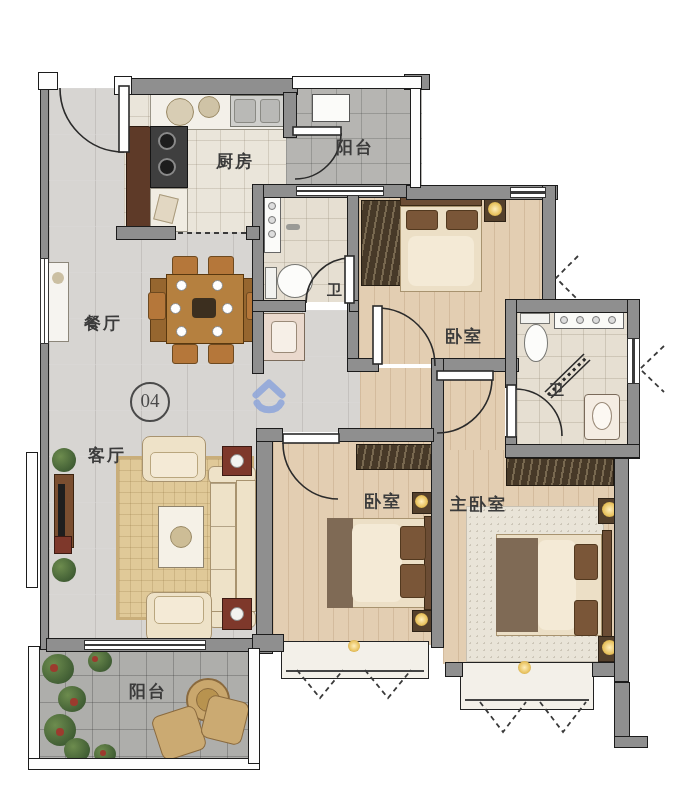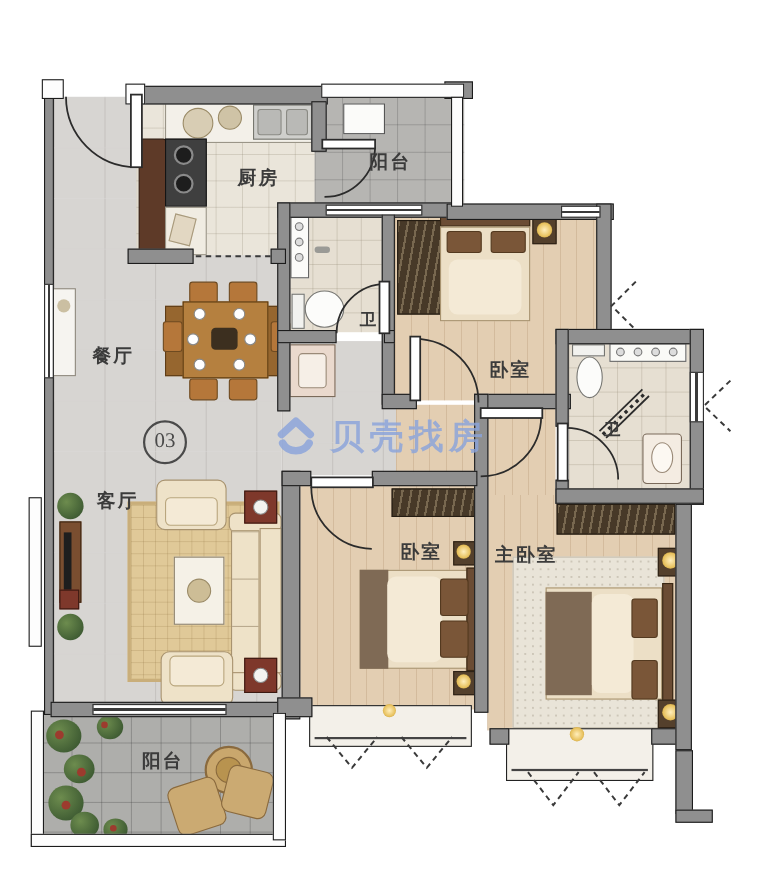--- a/index.html
+++ b/index.html
@@ -298,25 +298,24 @@
   <div class="label" style="left:336px;top:136px;">阳台</div>
   <div class="label" style="left:84px;top:312px;">餐厅</div>
   <div class="label" style="left:88px;top:444px;">客厅</div>
   <div class="label" style="left:129px;top:680px;">阳台</div>
   <div class="label" style="left:445px;top:325px;">卧室</div>
   <div class="label" style="left:364px;top:490px;">卧室</div>
   <div class="label" style="left:450px;top:493px;">主卧室</div>
   <div class="label-sm" style="left:327px;top:281px;">卫</div>
   <div class="label-sm" style="left:549px;top:381px;">卫</div>
 
-  <div id="unit-badge">03</div>
+  <div id="unit-badge">04</div>
 
   <div id="watermark">
     <svg width="42" height="42" viewBox="0 0 42 42">
       <g stroke="#8BA4DB" stroke-width="7" fill="none" stroke-linecap="round" stroke-linejoin="round">
         <path d="M8,19 L21,7 L34,19"></path>
         <path d="M9,27 A13,11 0 0 0 33,27"></path>
       </g>
     </svg>
-    <span class="wm-text">贝壳找房</span>
   </div>
 
 </div>
 
 </body></html>

